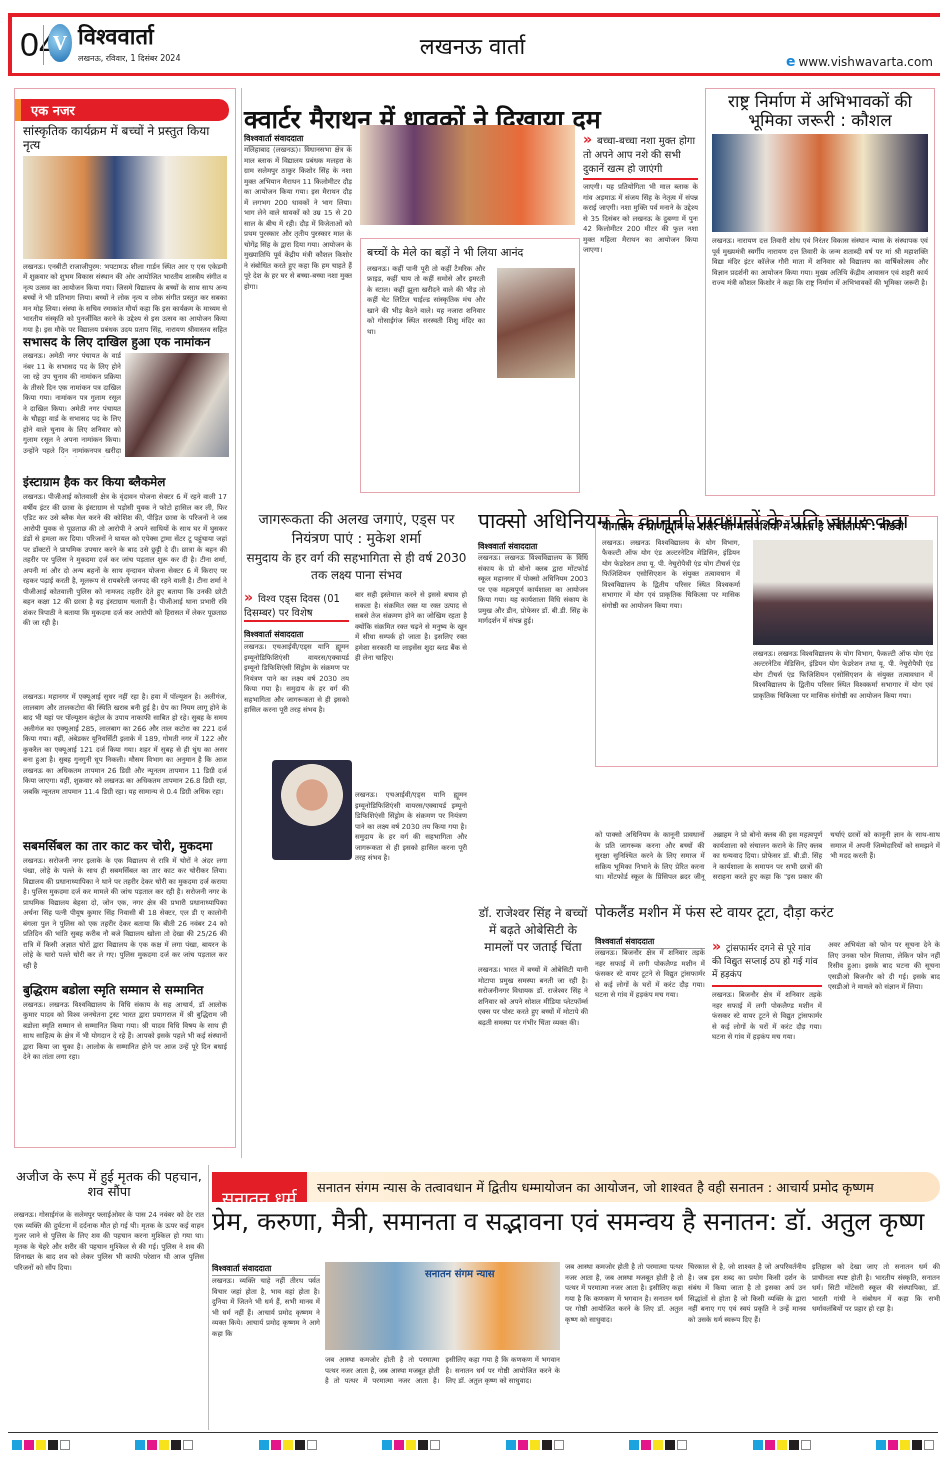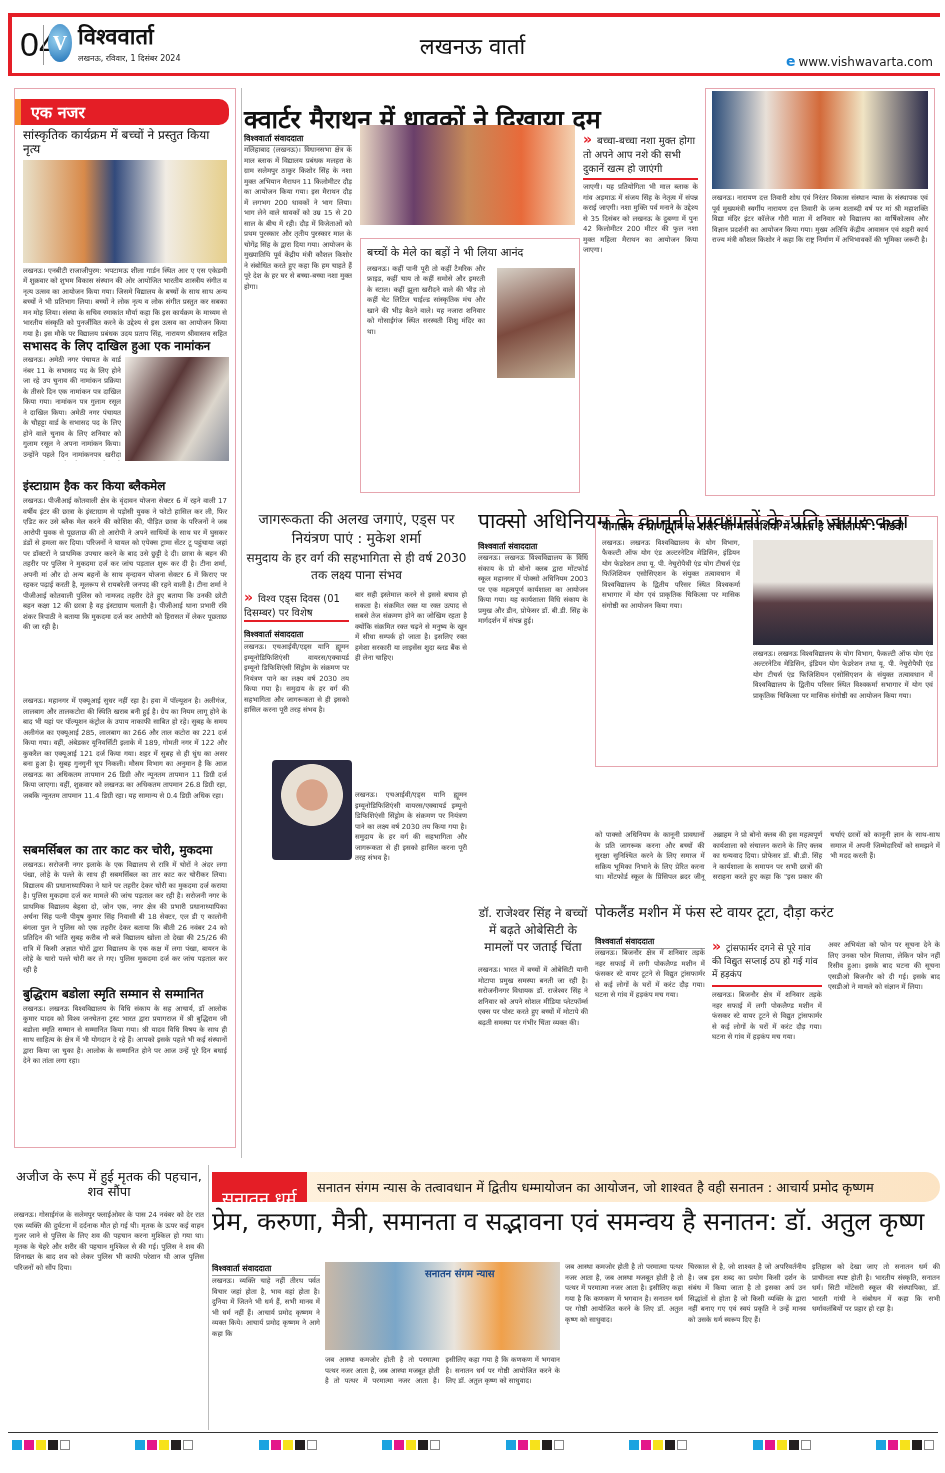--- a/index.html
+++ b/index.html
@@ -9,21 +9,21 @@
 .hdr-box::before{content:"";position:absolute;left:-4px;top:-4px;width:40px;height:4px;background:#e41e26}
 .pgno{left:20px;top:25px;font-size:34px;font-family:"Liberation Sans",sans-serif;color:#111}
 .vsep{left:43px;top:25px;width:1px;height:40px;background:#999}
 .logo{left:48px;top:24px;width:24px;height:38px;border-radius:50%;background:radial-gradient(circle at 40% 40%,#9ad3f0,#1c6fb6);color:#fff;font-weight:bold;font-size:20px;text-align:center;line-height:38px;font-family:"Liberation Serif",serif}
 .brand{left:78px;top:20px;font-size:22px;font-weight:bold;color:#111}
 .dateline{left:78px;top:52px;font-size:8px;color:#222}
 .section{left:0;width:945px;top:30px;text-align:center;font-size:22px;color:#111}
 .site{right:12px;top:53px;font-size:12px;color:#222}
 .site .e{color:#1b87d8;font-weight:bold;font-size:14px;margin-right:3px}
 .box{border:1px solid #e6a5ae}
-.redlabel{background:#e41e26;color:#fff;font-weight:bold;font-size:16px;padding:2px 10px;border-radius:0 10px 10px 0;border-left:6px solid #f48a2a}
+.redlabel{background:#e41e26;color:#fff;font-weight:bold;font-size:13px;padding:2px 10px;border-radius:0 10px 10px 0;border-left:6px solid #f48a2a}
 .h1{font-weight:bold;color:#111;line-height:1.1}
 .h2{font-size:14px;color:#111;line-height:1.15}
 .txt{font-size:7px;line-height:10.5px;color:#333;text-align:justify;overflow:hidden}
 .img{background:linear-gradient(135deg,#c9a489,#b53d3d 40%,#d8c4a6 60%,#7a4b6a);}
 .byline{font-size:8px;font-weight:bold;color:#111;border-bottom:1px solid #999;padding-bottom:2px}
 .pull{font-size:10px;line-height:14px;color:#222}
 .pull .ch{color:#e41e26;font-weight:bold;font-size:14px}
 .redrule{height:2px;background:#e41e26}
 .banner{left:212px;top:1172px;width:728px;height:30px;background:linear-gradient(90deg,#fff3e0,#fce4c4);border-radius:0 15px 15px 0}
 .banner .tag{position:absolute;left:0;top:0;height:30px;background:#e41e26;color:#fff;font-size:18px;padding:14px 10px}
@@ -74,20 +74,21 @@
 <div class="abs pull" style="left:583px;top:132px;width:115px"><span class="ch">» </span><span>बच्चा-बच्चा नशा मुक्त होगा तो अपने आप नशे की सभी दुकानें खत्म हो जाएंगी</span></div>
 <div class="abs redrule" style="left:583px;top:178px;width:115px"></div>
 <div class="abs txt" style="left:583px;top:182px;width:115px;height:310px">जाएगी। यह प्रतियोगिता भी माल ब्लाक के गांव अड़माऊ में संजय सिंह के नेतृत्व में संपन्न कराई जाएगी। नशा मुक्ति पर्व मनाने के उद्देश्य से 35 दिसंबर को लखनऊ के दुबग्गा में पुनः 42 किलोमीटर 200 मीटर की फुल नशा मुक्त महिला मैराथन का आयोजन किया जाएगा।</div>
 <div class="abs box" style="left:360px;top:238px;width:220px;height:255px">
   <div class="h2" style="padding:8px 6px 4px;font-size:11px">बच्चों के मेले का बड़ों ने भी लिया आनंद</div>
   <div class="txt" style="padding:0 6px;width:130px;height:200px;float:left">लखनऊ। कहीं पानी पूरी तो कहीं टैमरिक और फ्राइड, कहीं चाय तो कहीं समोसे और इमरती के स्टाल। कहीं झूला खरीदने वाले की भीड़ तो कहीं चेट लिटिल चाईल्ड सांस्कृतिक मंच और खाने की भीड़ बैठने वाले। यह नजारा शनिवार को गोसाईगंज स्थित सरस्वती शिशु मंदिर का था।</div>
   <div style="float:right;width:78px;height:110px;margin:4px 4px 0 0;background:linear-gradient(160deg,#d8d2c8,#7c4a3e 50%,#c6b49a)"></div>
 </div>
 
 <div class="abs box" style="left:705px;top:88px;width:230px;height:408px">
+  <div class="h1" style="padding:3px 4px;text-align:center;font-size:17px;font-weight:normal">राष्ट्र निर्माण में अभिभावकों की भूमिका जरूरी : कौशल</div>
   <div style="margin:2px 6px;height:98px;background:linear-gradient(90deg,#2d4e7a,#e8e0d8 25%,#d36a3a 50%,#f0e4c4 70%,#2d2d4a)"></div>
   <div class="txt" style="padding:2px 6px;height:245px">लखनऊ। नारायण दत्त तिवारी शोध एवं निरंतर विकास संस्थान न्यास के संस्थापक एवं पूर्व मुख्यमंत्री स्वर्गीय नारायण दत्त तिवारी के जन्म शताब्दी वर्ष पर मां श्री महाशक्ति विद्या मंदिर इंटर कॉलेज गौरी माता में शनिवार को विद्यालय का वार्षिकोत्सव और विज्ञान प्रदर्शनी का आयोजन किया गया। मुख्य अतिथि केंद्रीय आवासन एवं शहरी कार्य राज्य मंत्री कौशल किशोर ने कहा कि राष्ट्र निर्माण में अभिभावकों की भूमिका जरूरी है।</div>
 </div>
 
 <div class="abs" style="left:244px;top:510px;width:225px;text-align:center;font-size:14px;line-height:19px">जागरूकता की अलख जगाएं, एड्स पर नियंत्रण पाएं : मुकेश शर्मा</div>
 <div class="abs" style="left:244px;top:550px;width:225px;text-align:center;font-size:12px;line-height:17px">समुदाय के हर वर्ग की सहभागिता से ही वर्ष 2030 तक लक्ष्य पाना संभव</div>
 <div class="abs pull" style="left:244px;top:590px;width:105px"><span class="ch">» </span><span>विश्व एड्स दिवस (01 दिसम्बर) पर विशेष</span></div>
 <div class="abs redrule" style="left:244px;top:620px;width:105px"></div>
 <div class="abs byline" style="left:244px;top:628px;width:105px">विश्ववार्ता संवाददाता</div>
 <div class="abs txt" style="left:244px;top:642px;width:105px;height:512px">लखनऊ। एचआईवी/एड्स यानि ह्यूमन इम्यूनोडिफिशिएंसी वायरस/एक्वायर्ड इम्यूनो डिफिशिएंसी सिंड्रोम के संक्रमण पर नियंत्रण पाने का लक्ष्य वर्ष 2030 तय किया गया है। समुदाय के हर वर्ग की सहभागिता और जागरूकता से ही इसको हासिल करना पूरी तरह संभव है।</div>

